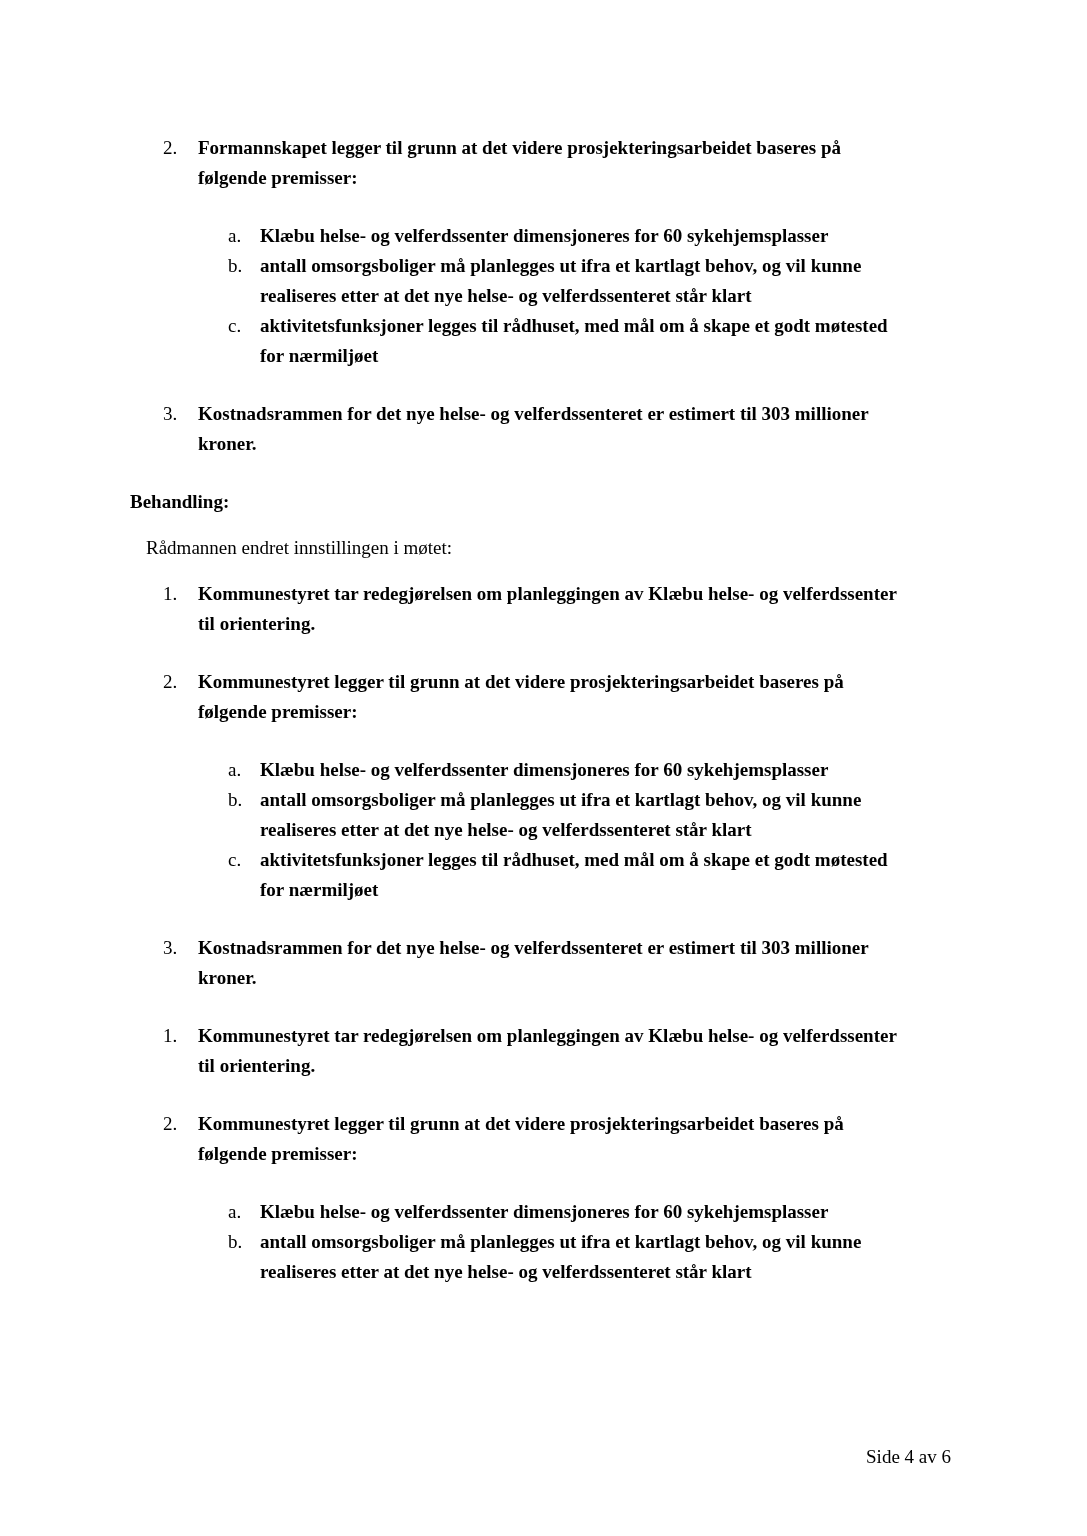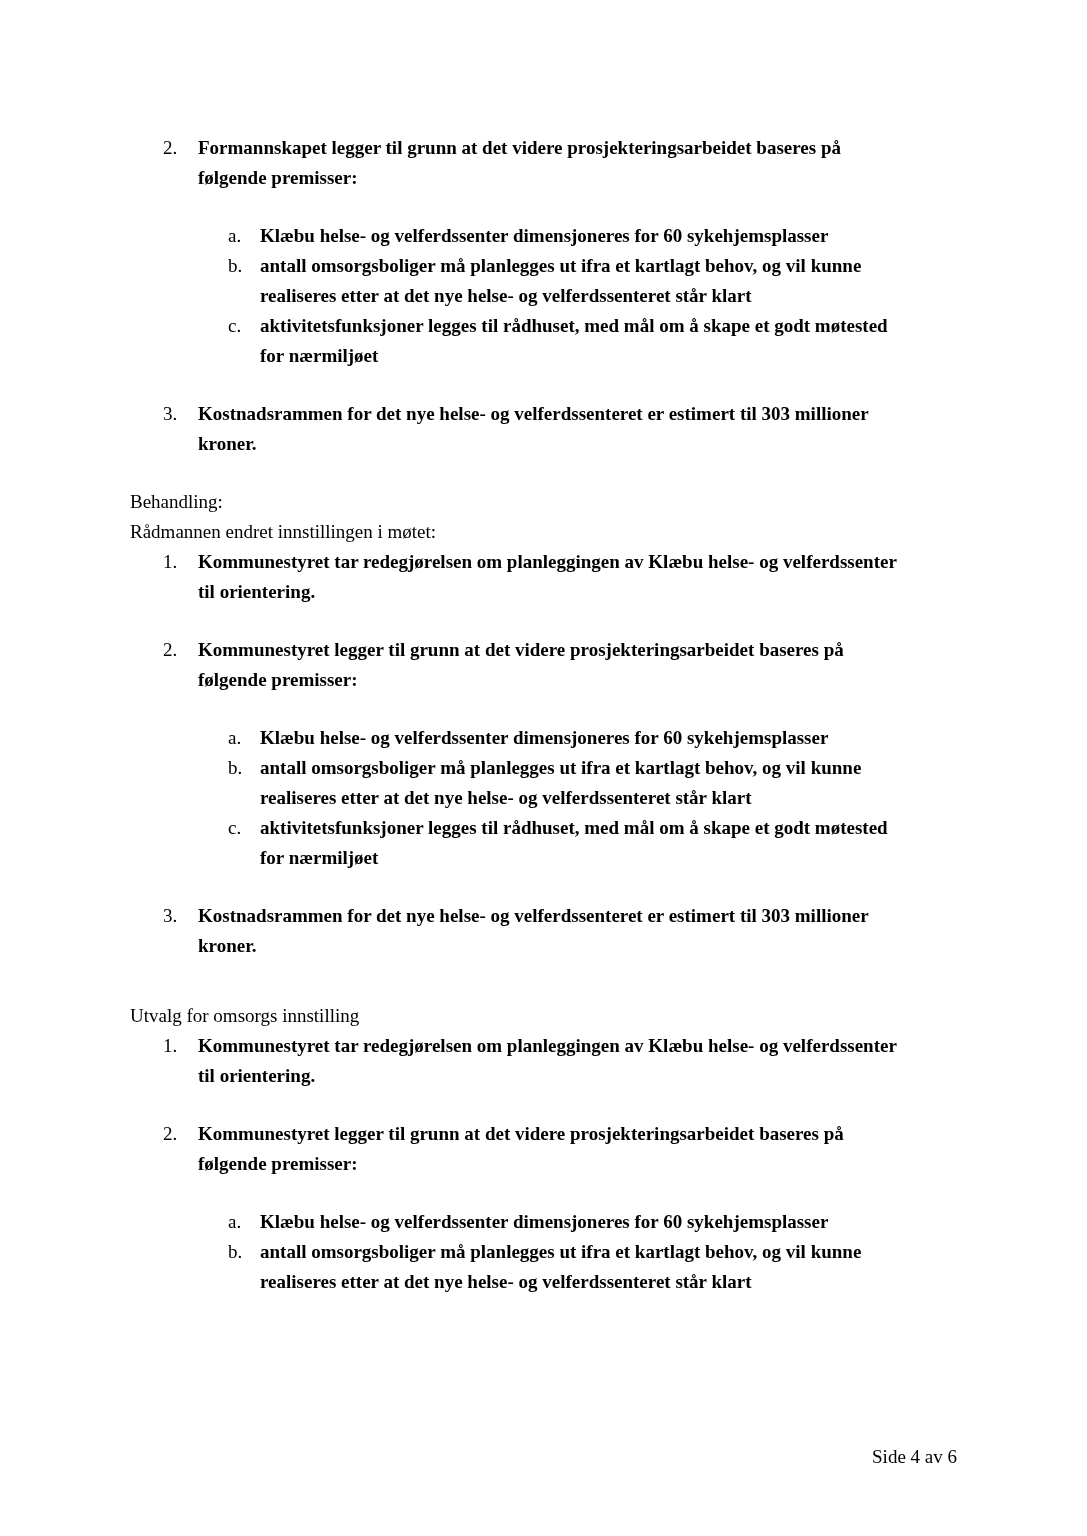--- a/index.html
+++ b/index.html
@@ -18,28 +18,28 @@
     color: #000000;
     overflow: hidden;
   }
   .content {
     position: absolute;
     left: 130px;
     top: 133px;
     width: 830px;
   }
   .heading {
-    font-weight: normal;
+    font-weight: bold;
     margin-top: 24px;
   }
   .heading.large-gap {
     margin-top: 40px;
   }
   .paragraph {
-    margin: 0;
+    margin: 16px;
   }
   .list-block {
     margin-bottom: 28px;
   }
   .list-item {
     display: flex;
   }
   .l1 > .list-item {
     padding-left: 33px;
   }
@@ -51,21 +51,21 @@
   }
   .l2 .marker {
     flex: 0 0 32px;
   }
   .item-text {
     flex: 1;
     font-weight: bold;
   }
   .footer {
     position: absolute;
-    right: 130px;
+    right: 136px;
     top: 1442px;
     text-align: center;
   }
 </style>
 </head>
 <body>
 
 <div class="page">
   <div class="content">
       <div class="list-block l1">
@@ -121,21 +121,20 @@
           <span class="marker">c.</span>
           <div class="item-text">aktivitetsfunksjoner legges til rådhuset, med mål om å skape et godt møtested<br>for nærmiljøet</div>
         </div>
       </div>
       <div class="list-block l1">
         <div class="list-item">
           <span class="marker">3.</span>
           <div class="item-text">Kostnadsrammen for det nye helse- og velferdssenteret er estimert til 303 millioner<br>kroner.</div>
         </div>
       </div>
-      <div class="heading large-gap">Utvalg for omsorgs innstilling</div>
       <div class="list-block l1">
         <div class="list-item">
           <span class="marker">1.</span>
           <div class="item-text">Kommunestyret tar redegjørelsen om planleggingen av Klæbu helse- og velferdssenter<br>til orientering.</div>
         </div>
       </div>
       <div class="list-block l1">
         <div class="list-item">
           <span class="marker">2.</span>
           <div class="item-text">Kommunestyret legger til grunn at det videre prosjekteringsarbeidet baseres på<br>følgende premisser:</div>

